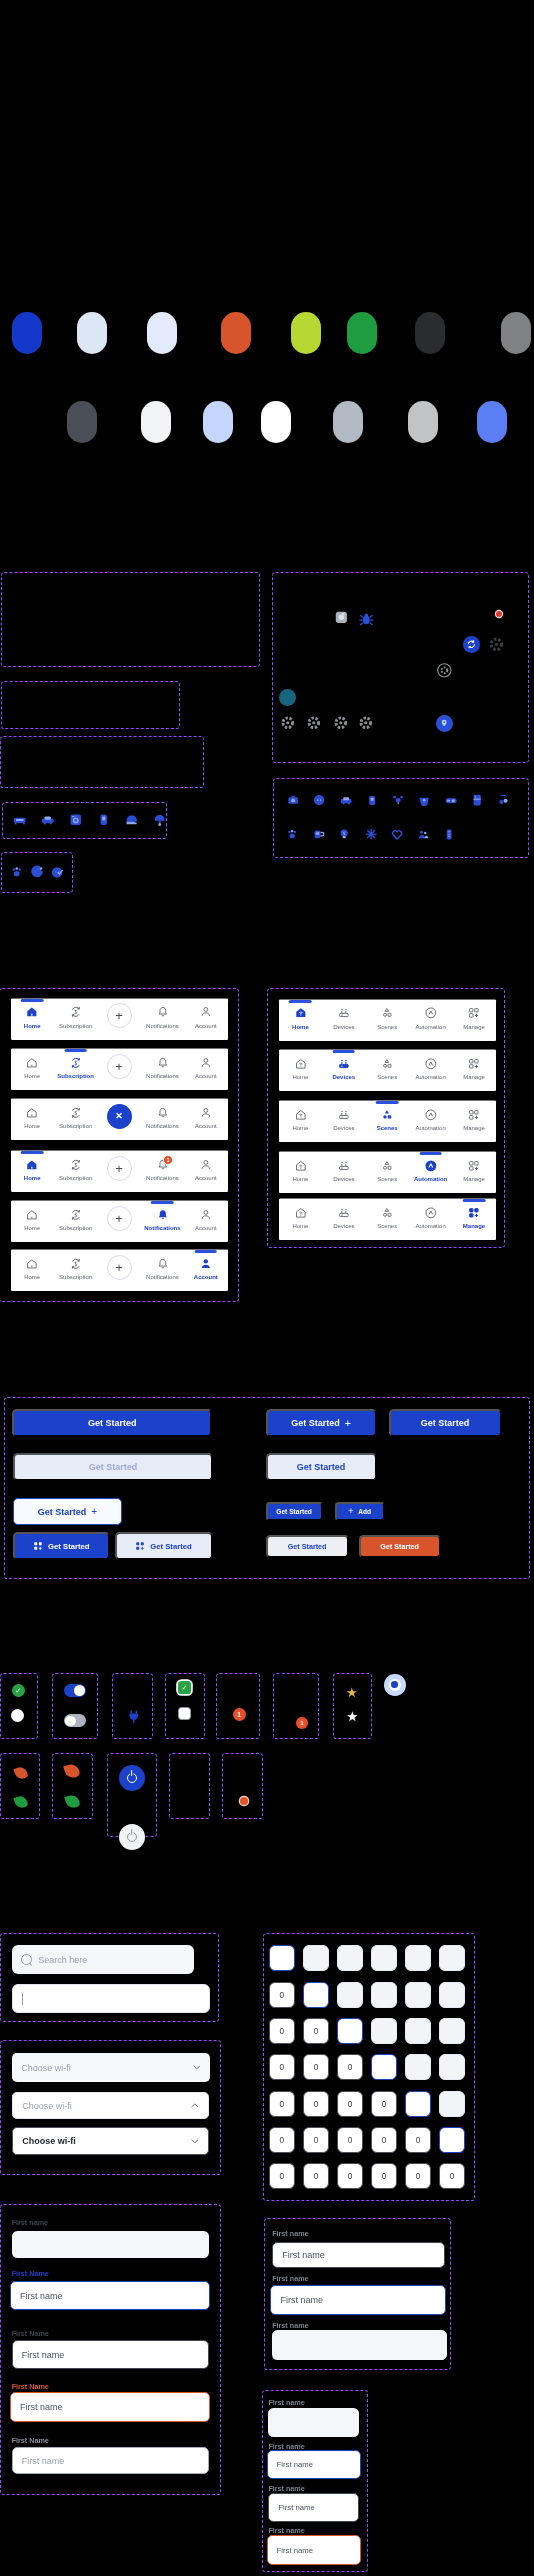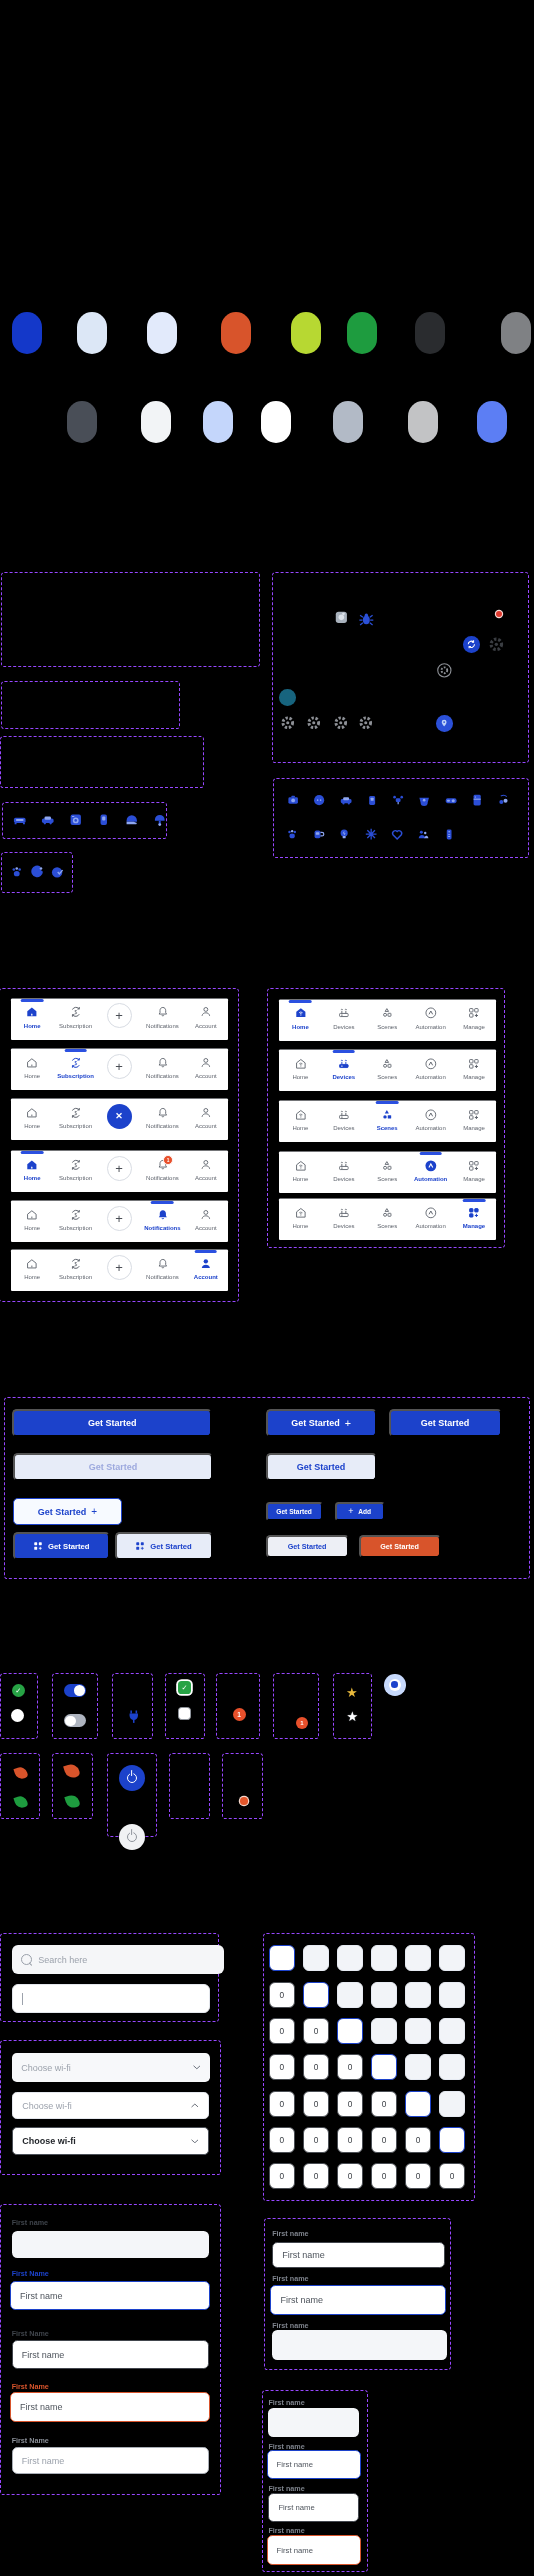--- a/index.html
+++ b/index.html
@@ -850,21 +850,21 @@
         <span class="ring" style="border-color:#8F949C;"></span>
         <span class="stick" style="background:#8F949C;box-shadow:0 0 0 1.2px #F1F2F4;"></span>
       </div>
   </div>
   <div class="dashed" style="left:169px;top:1753px;width:41px;height:66px;"></div>
   <div class="dashed" style="left:222px;top:1753px;width:41px;height:66px;">
     <div class="ctrl dot" style="left:17.3px;top:43px;width:7.7px;height:7.7px;background:#E2562B;box-shadow:0 0 0 1.2px #F6D7CB;"></div>
   </div>
 
   <div class="dashed" style="left:0;top:1933px;width:219px;height:89px;">
-    <div class="field" style="left:10.7px;top:11.3px;width:212px;height:29px;background:#F5F6F8;">
+    <div class="field" style="left:10.7px;top:11.3px;width:182px;height:29px;background:#F5F6F8;">
       <span class="mag"></span>
       <span>Search here</span>
     </div>
     <div class="field" style="left:10.7px;top:50px;width:198px;height:29px;background:#fff;border:0.6px solid #E3E6EC;">
       <span class="caret"></span>
     </div>
   </div>
 
   <div class="dashed" style="left:0;top:2040px;width:221px;height:135px;">
     <div class="field" style="left:10.7px;top:12px;width:198px;height:29px;background:#F7F8FA;border-radius:4.8px;">

